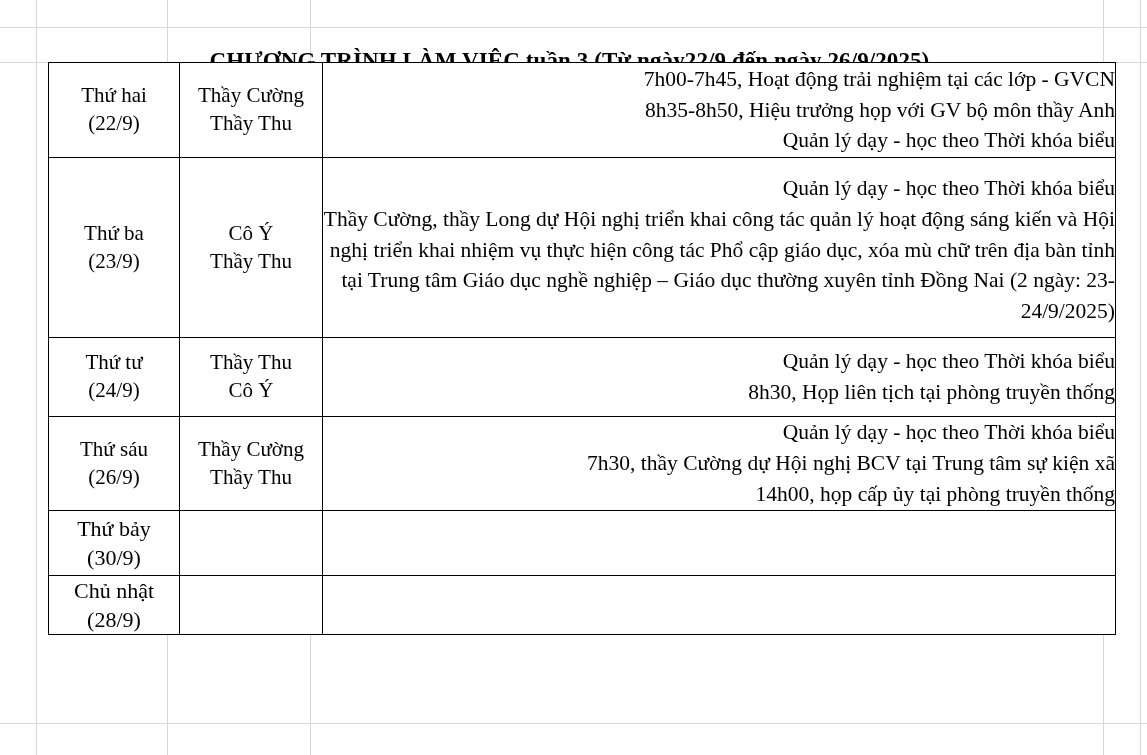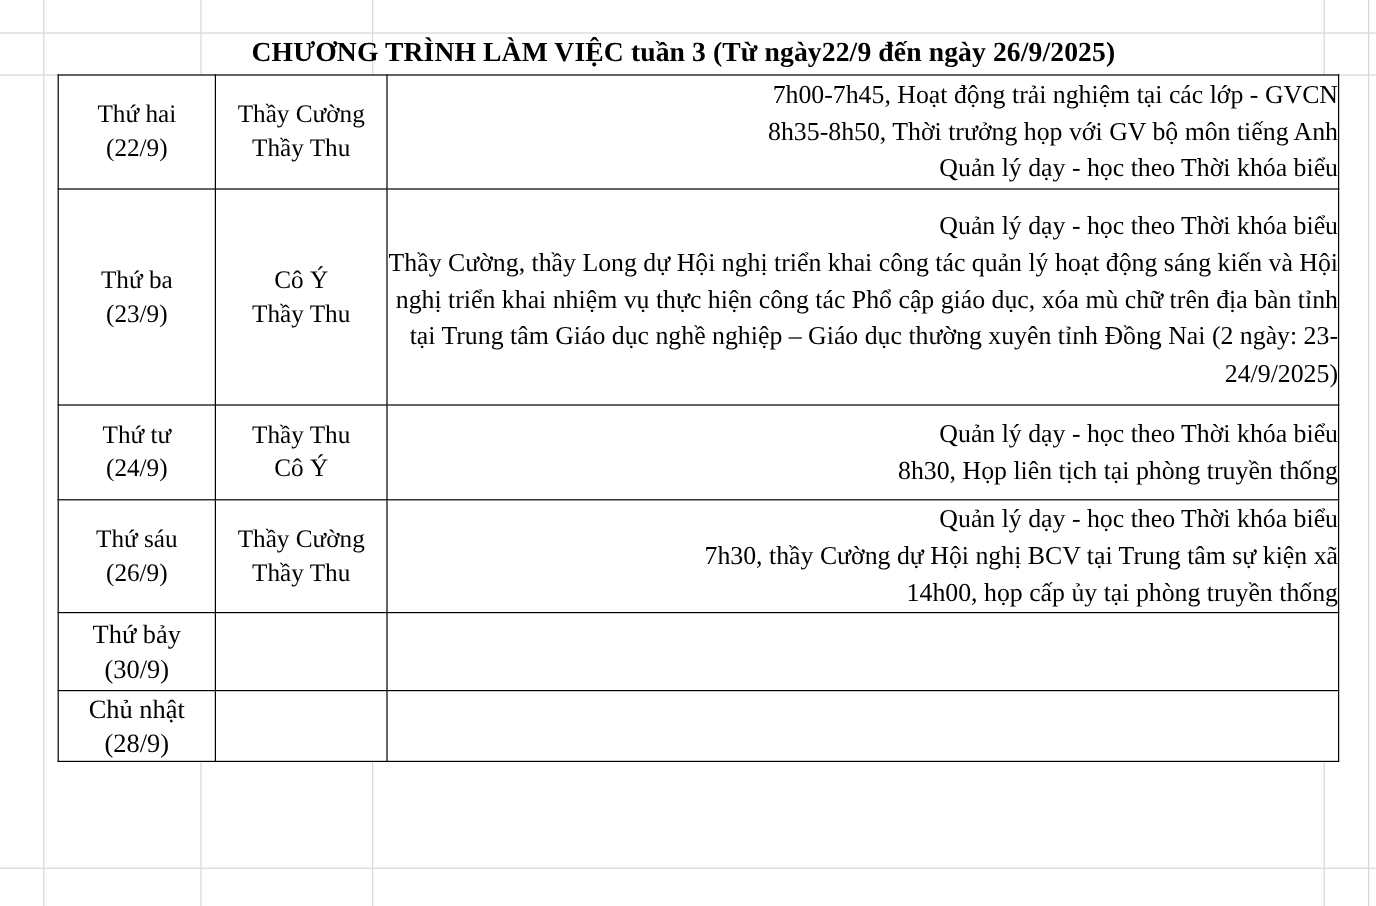--- a/index.html
+++ b/index.html
@@ -40,21 +40,21 @@
     left: 0;
     right: 0;
     height: 1px;
     background: #d6d6d6;
   }
 
   
   .title-row {
     position: absolute;
     left: 36px;
-    top: 27px;
+    top: 44px;
     width: 1067px;
     height: 34px;
     display: flex;
     align-items: center;
     justify-content: center;
     text-align: right;
   }
   .title-text {
     font-size: 23px;
     font-weight: bold;
@@ -157,21 +157,21 @@
         <td class="cell-day">
           <span class="ln">Thứ hai</span>
           <span class="ln">(22/9)</span>
         </td>
         <td class="cell-person">
           <span class="ln">Thầy Cường</span>
           <span class="ln">Thầy Thu</span>
         </td>
         <td class="cell-task">
           <span class="ln">7h00-7h45, Hoạt động trải nghiệm tại các lớp - GVCN</span>
-          <span class="ln">8h35-8h50, Thời trưởng họp với GV bộ môn tiếng Anh</span>
+          <span class="ln">8h35-8h50, Hiệu trưởng họp với GV bộ môn thầy Anh</span>
           <span class="ln">Quản lý dạy - học theo Thời khóa biểu</span>
         </td>
       </tr>
 
       <tr class="r-tue">
         <td class="cell-day">
           <span class="ln">Thứ ba</span>
           <span class="ln">(23/9)</span>
         </td>
         <td class="cell-person">

